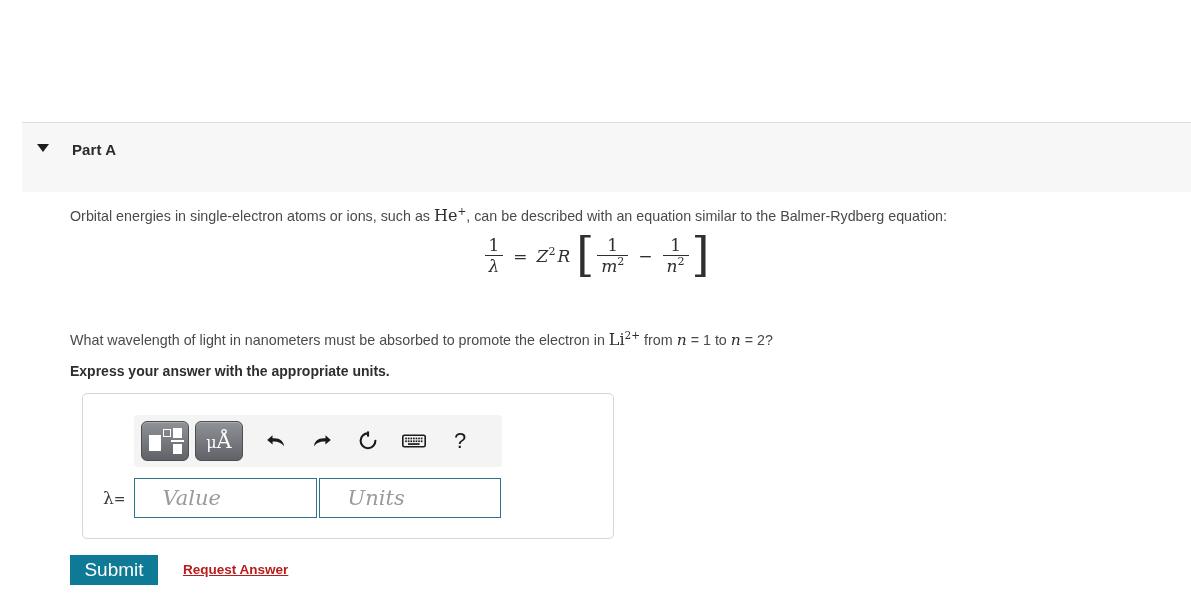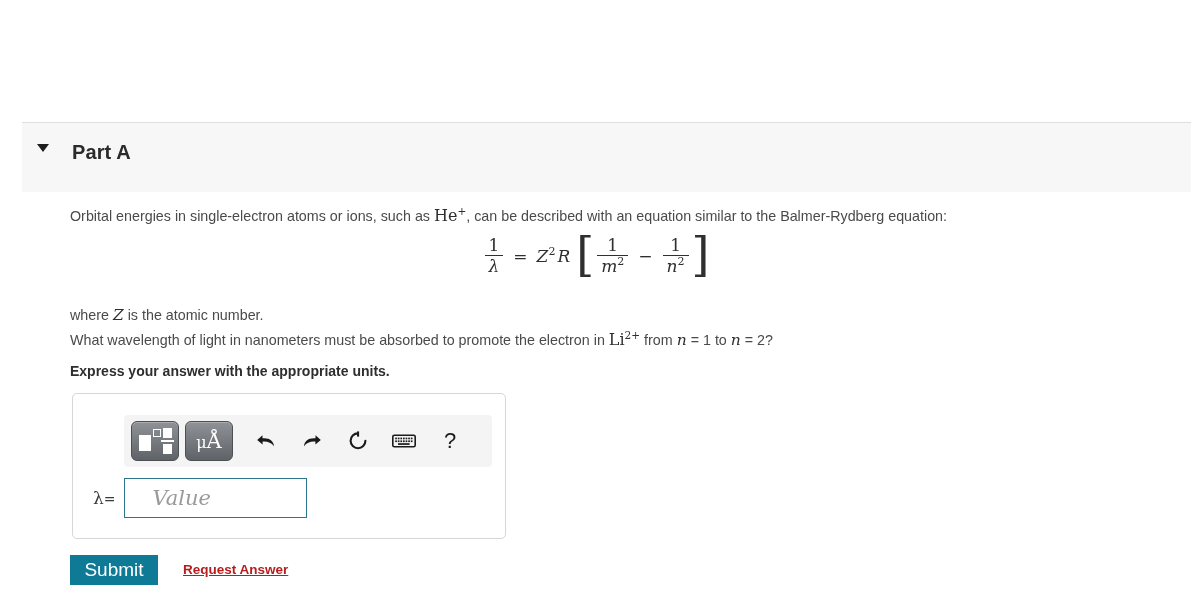--- a/index.html
+++ b/index.html
@@ -78,21 +78,21 @@
     width: 0;
     height: 0;
     border-left: 6.5px solid transparent;
     border-right: 6.5px solid transparent;
     border-top: 8px solid #1d1d1d;
   }
   .part-title {
     position: absolute;
     left: 50px;
     top: 18px;
-    font-size: 20px;
+    font-size: 15px;
     font-weight: bold;
     color: #2b2b2b;
     letter-spacing: 0.1px;
   }
 
   
   .q-intro {
     position: absolute;
     left: 70px;
     top: 206px;
@@ -179,23 +179,23 @@
     top: 363px;
     font-size: 14px;
     font-weight: bold;
     color: #2e2e2e;
     white-space: nowrap;
   }
 
   
   .answer-box {
     position: absolute;
-    left: 72px;
+    left: 82px;
     top: 393px;
-    width: 434px;
+    width: 532px;
     height: 146px;
     border: 1px solid #d6d6d6;
     border-radius: 5px;
     background: #fff;
     box-sizing: border-box;
   }
   .toolbar {
     position: absolute;
     left: 51px;
     top: 21px;
@@ -359,23 +359,20 @@
         <span class="eq-op">−</span>
         <span class="frac">
           <span class="num">1</span>
           <span class="den sub-sq"><span>n</span><sup>2</sup></span>
         </span>
       </span>
       <span class="bracket">]</span>
     </span>
   </div>
 
-  <div class="q-where">
-    <span>where </span><span class="mathit">Z</span><span> is the atomic number.</span>
-  </div>
 
   <div class="q-main">
     <span>What wavelength of light in nanometers must be absorbed to promote the electron in </span><span class="mathrm"><span>Li</span><sup>2+</sup></span><span> from </span><span class="mathit">n</span><span> = 1 to </span><span class="mathit">n</span><span> = 2?</span>
   </div>
 
   <div class="q-express">Express your answer with the appropriate units.</div>
 
   <div class="answer-box">
 
     <div class="toolbar">
@@ -438,20 +435,21 @@
 
       <div class="tb-ico">
         <span class="qmark">?</span>
       </div>
 
     </div>
 
     <div class="lambda-row">
       <span class="lambda-lbl"><span>λ</span><span class="eqs">=</span></span>
       <div class="ans-input ans-value">Value</div>
+      <div class="ans-input ans-units">Units</div>
     </div>
 
   </div>
 
   <div class="submit-btn">Submit</div>
   <div class="request-link">Request Answer</div>
 
 </div>
 
 </body></html>

